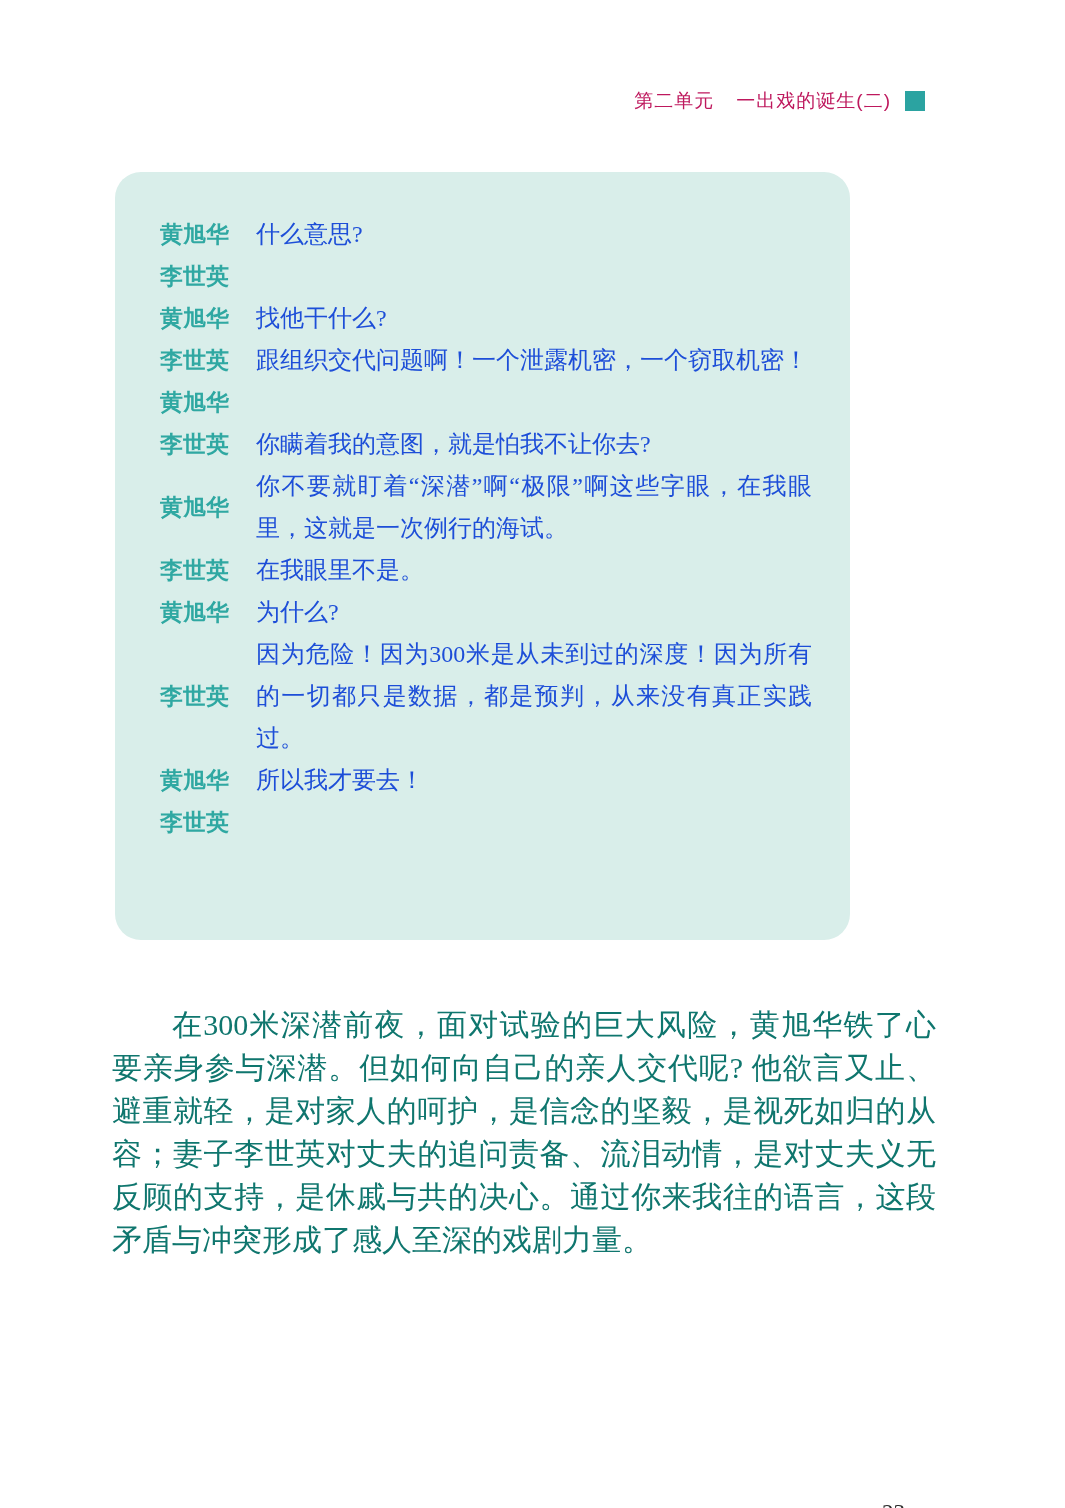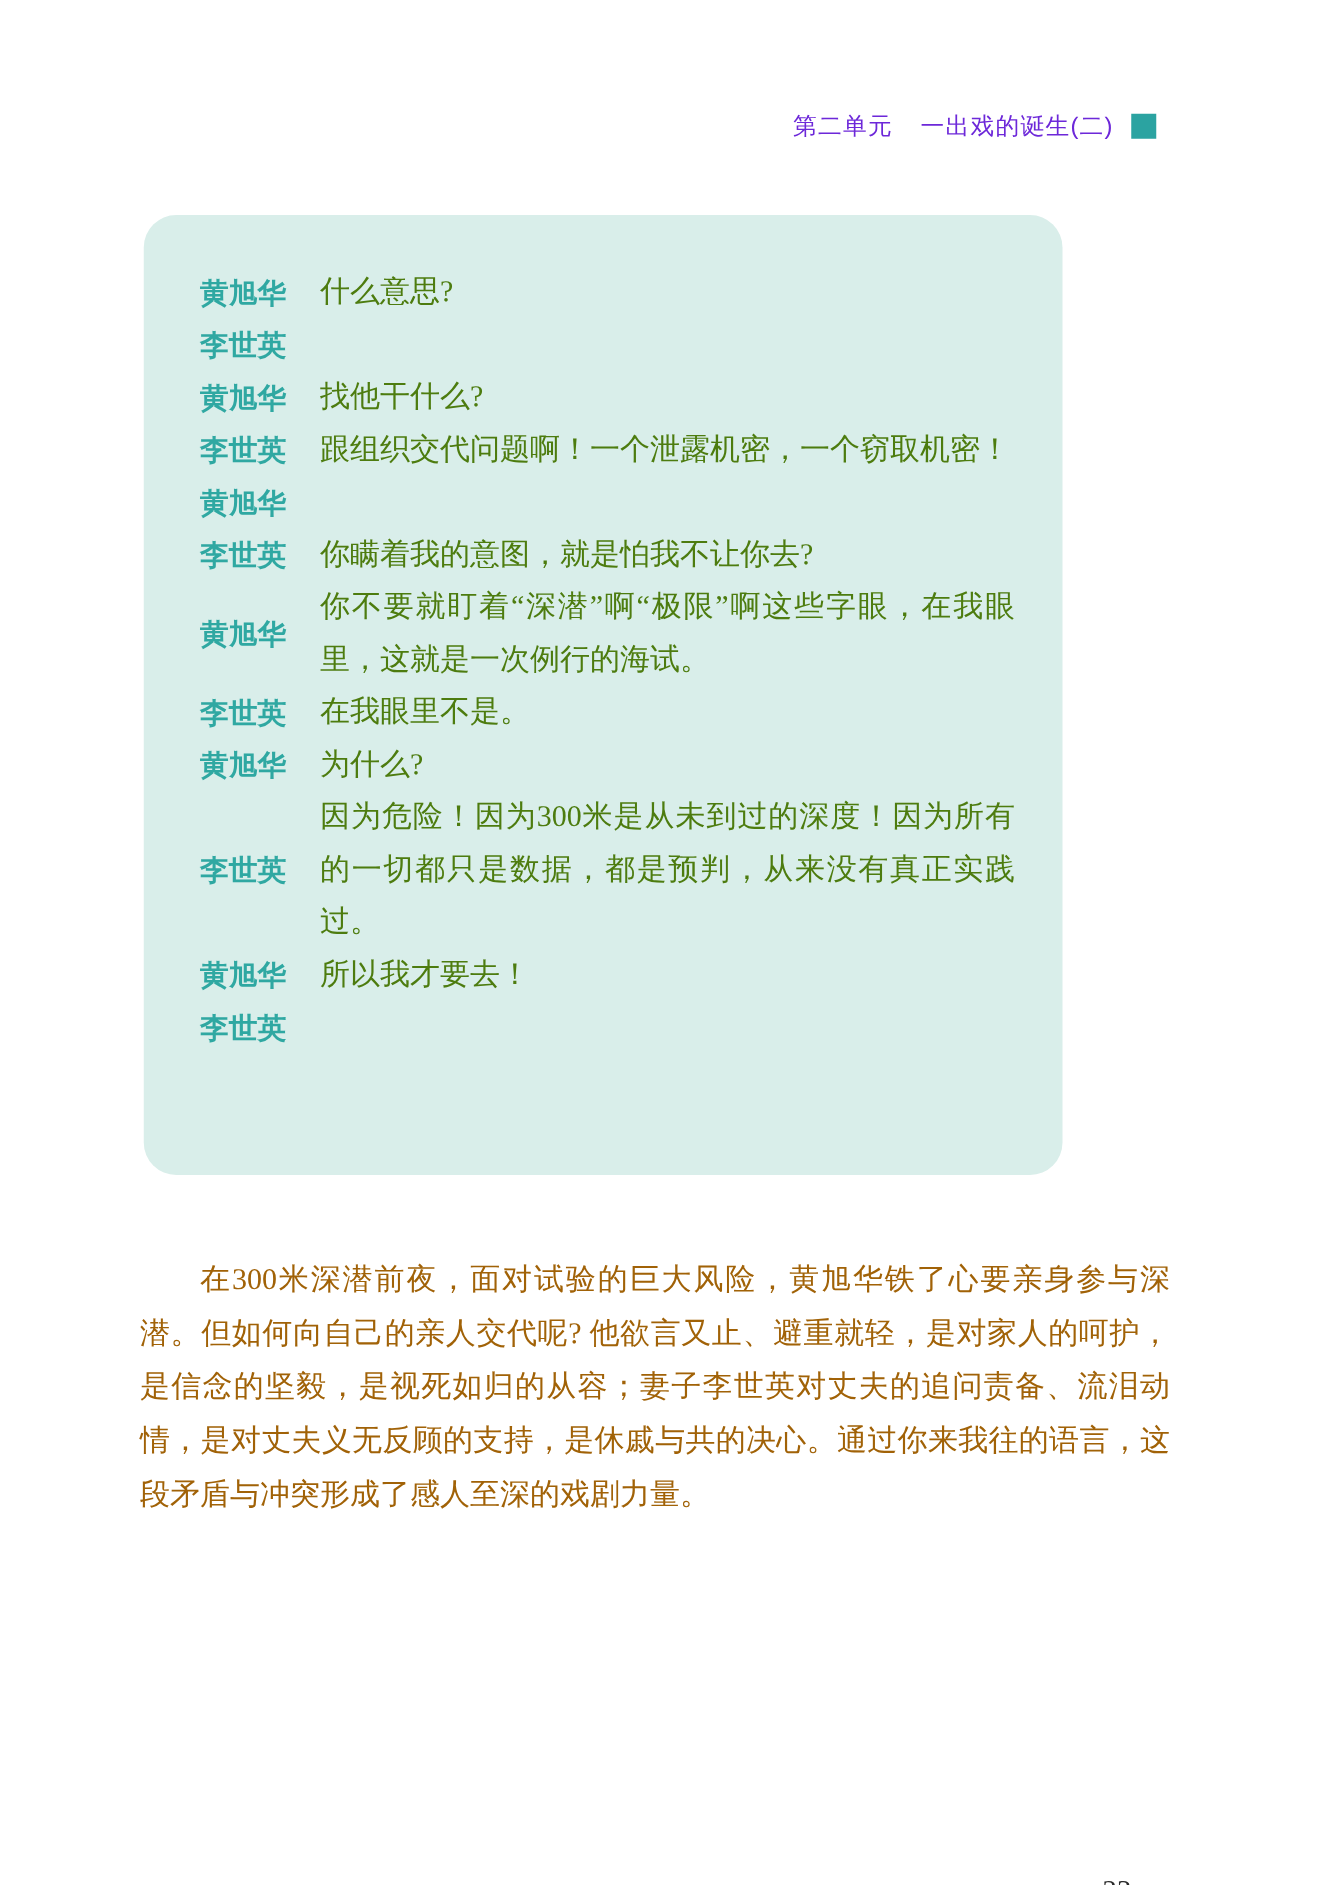--- a/index.html
+++ b/index.html
@@ -16,21 +16,21 @@
 
   
   .running-header {
     position: absolute;
     top: 88px;
     right: 140px;
     display: flex;
     align-items: center;
     font-family: "Liberation Sans", sans-serif;
     font-size: 19px;
-    color: #6d28d9;
+    color: #be185d;
     letter-spacing: 1px;
   }
   .running-header .unit { margin-right: 22px; }
   .running-header .square {
     width: 20px;
     height: 20px;
     background: #2ba3a1;
     margin-left: 14px;
   }
 
@@ -54,34 +54,34 @@
     font-size: 23px;
     line-height: 42px;
     color: #2fa8a2;
     white-space: nowrap;
   }
   .speech {
     flex: 1;
     font-family: "Liberation Serif", serif;
     font-size: 24px;
     line-height: 42px;
-    color: #4d7c0f;
+    color: #1d4ed8;
     text-align: justify;
   }
 
   
   .commentary {
     position: absolute;
     left: 112px;
     top: 1003px;
     width: 824px;
     font-family: "Liberation Serif", serif;
-    font-size: 24px;
+    font-size: 30px;
     line-height: 43px;
-    color: #a16207;
+    color: #0f766e;
     text-align: justify;
     text-indent: 2em;
   }
 
   
   .page-number {
     position: absolute;
     left: 882px;
     top: 1467px;
     font-family: "Liberation Serif", serif;

